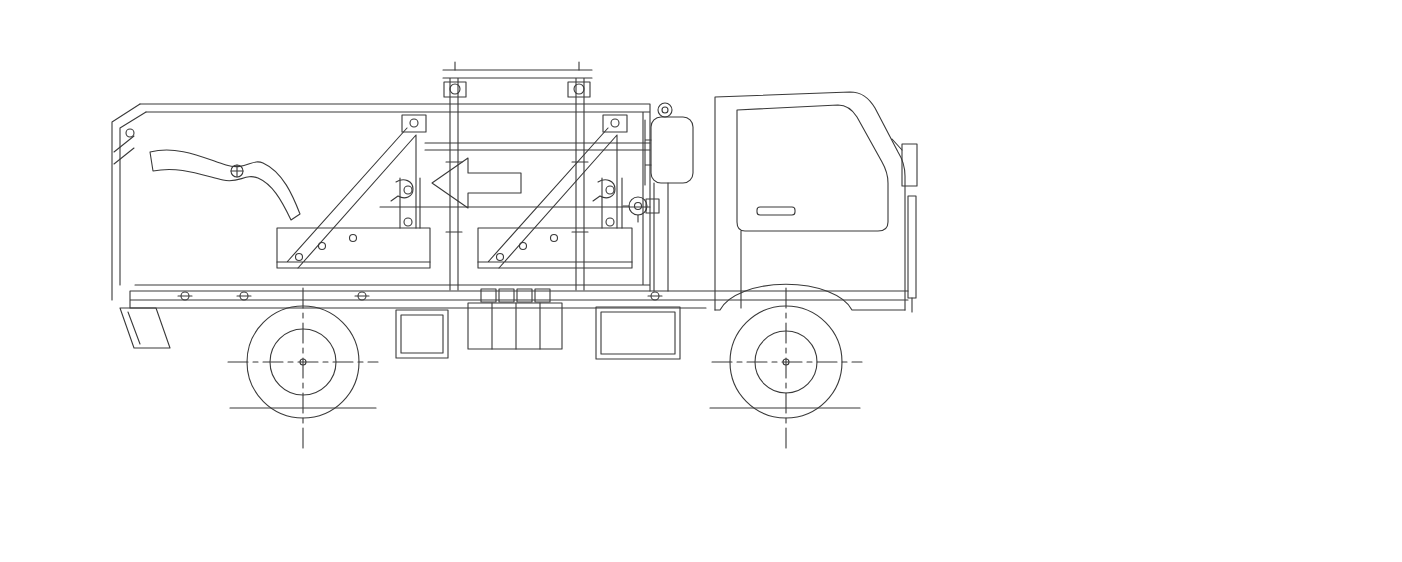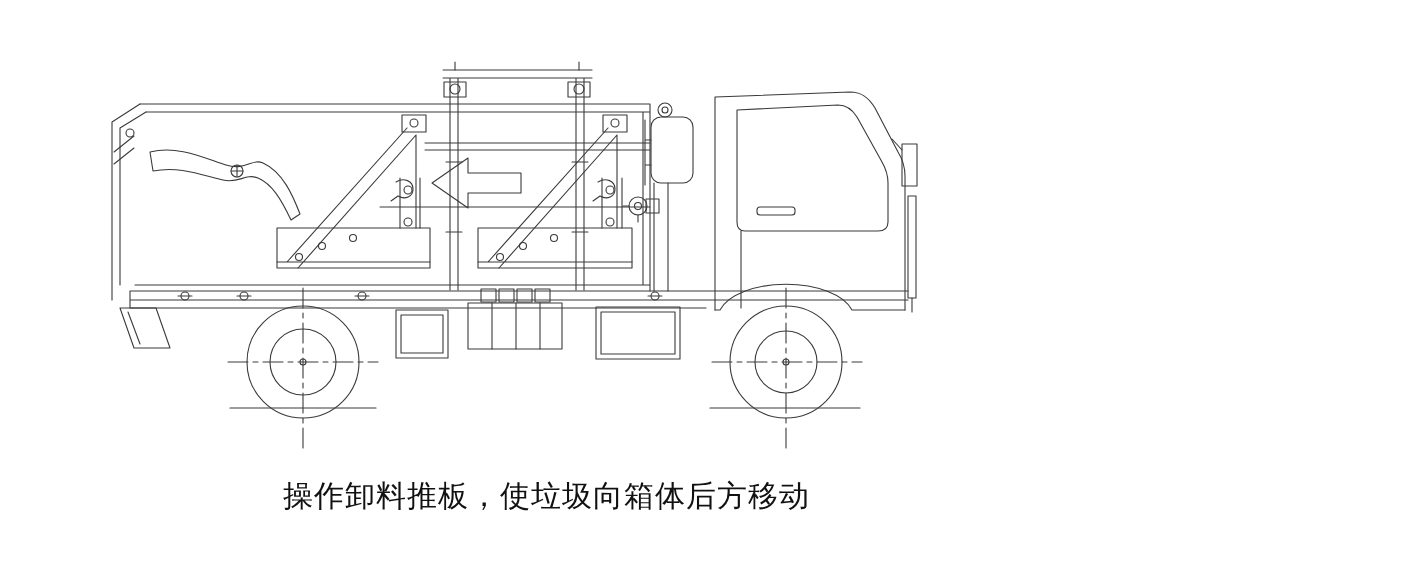--- a/index.html
+++ b/index.html
@@ -162,15 +162,14 @@
         <rect x="757" y="207" width="38" height="8" rx="3"></rect>
         <rect x="902" y="144" width="15" height="42"></rect>
         <path d="M902 150 L892 139"></path>
         <rect x="908" y="196" width="8" height="102"></rect>
         <path d="M912 298 V312"></path>
       </g>
 
     </g>
   </svg>
 
-  <div class="caption">操作卸料推板，使垃圾向箱体后方移动</div>
 
 </div>
 
 </body></html>

